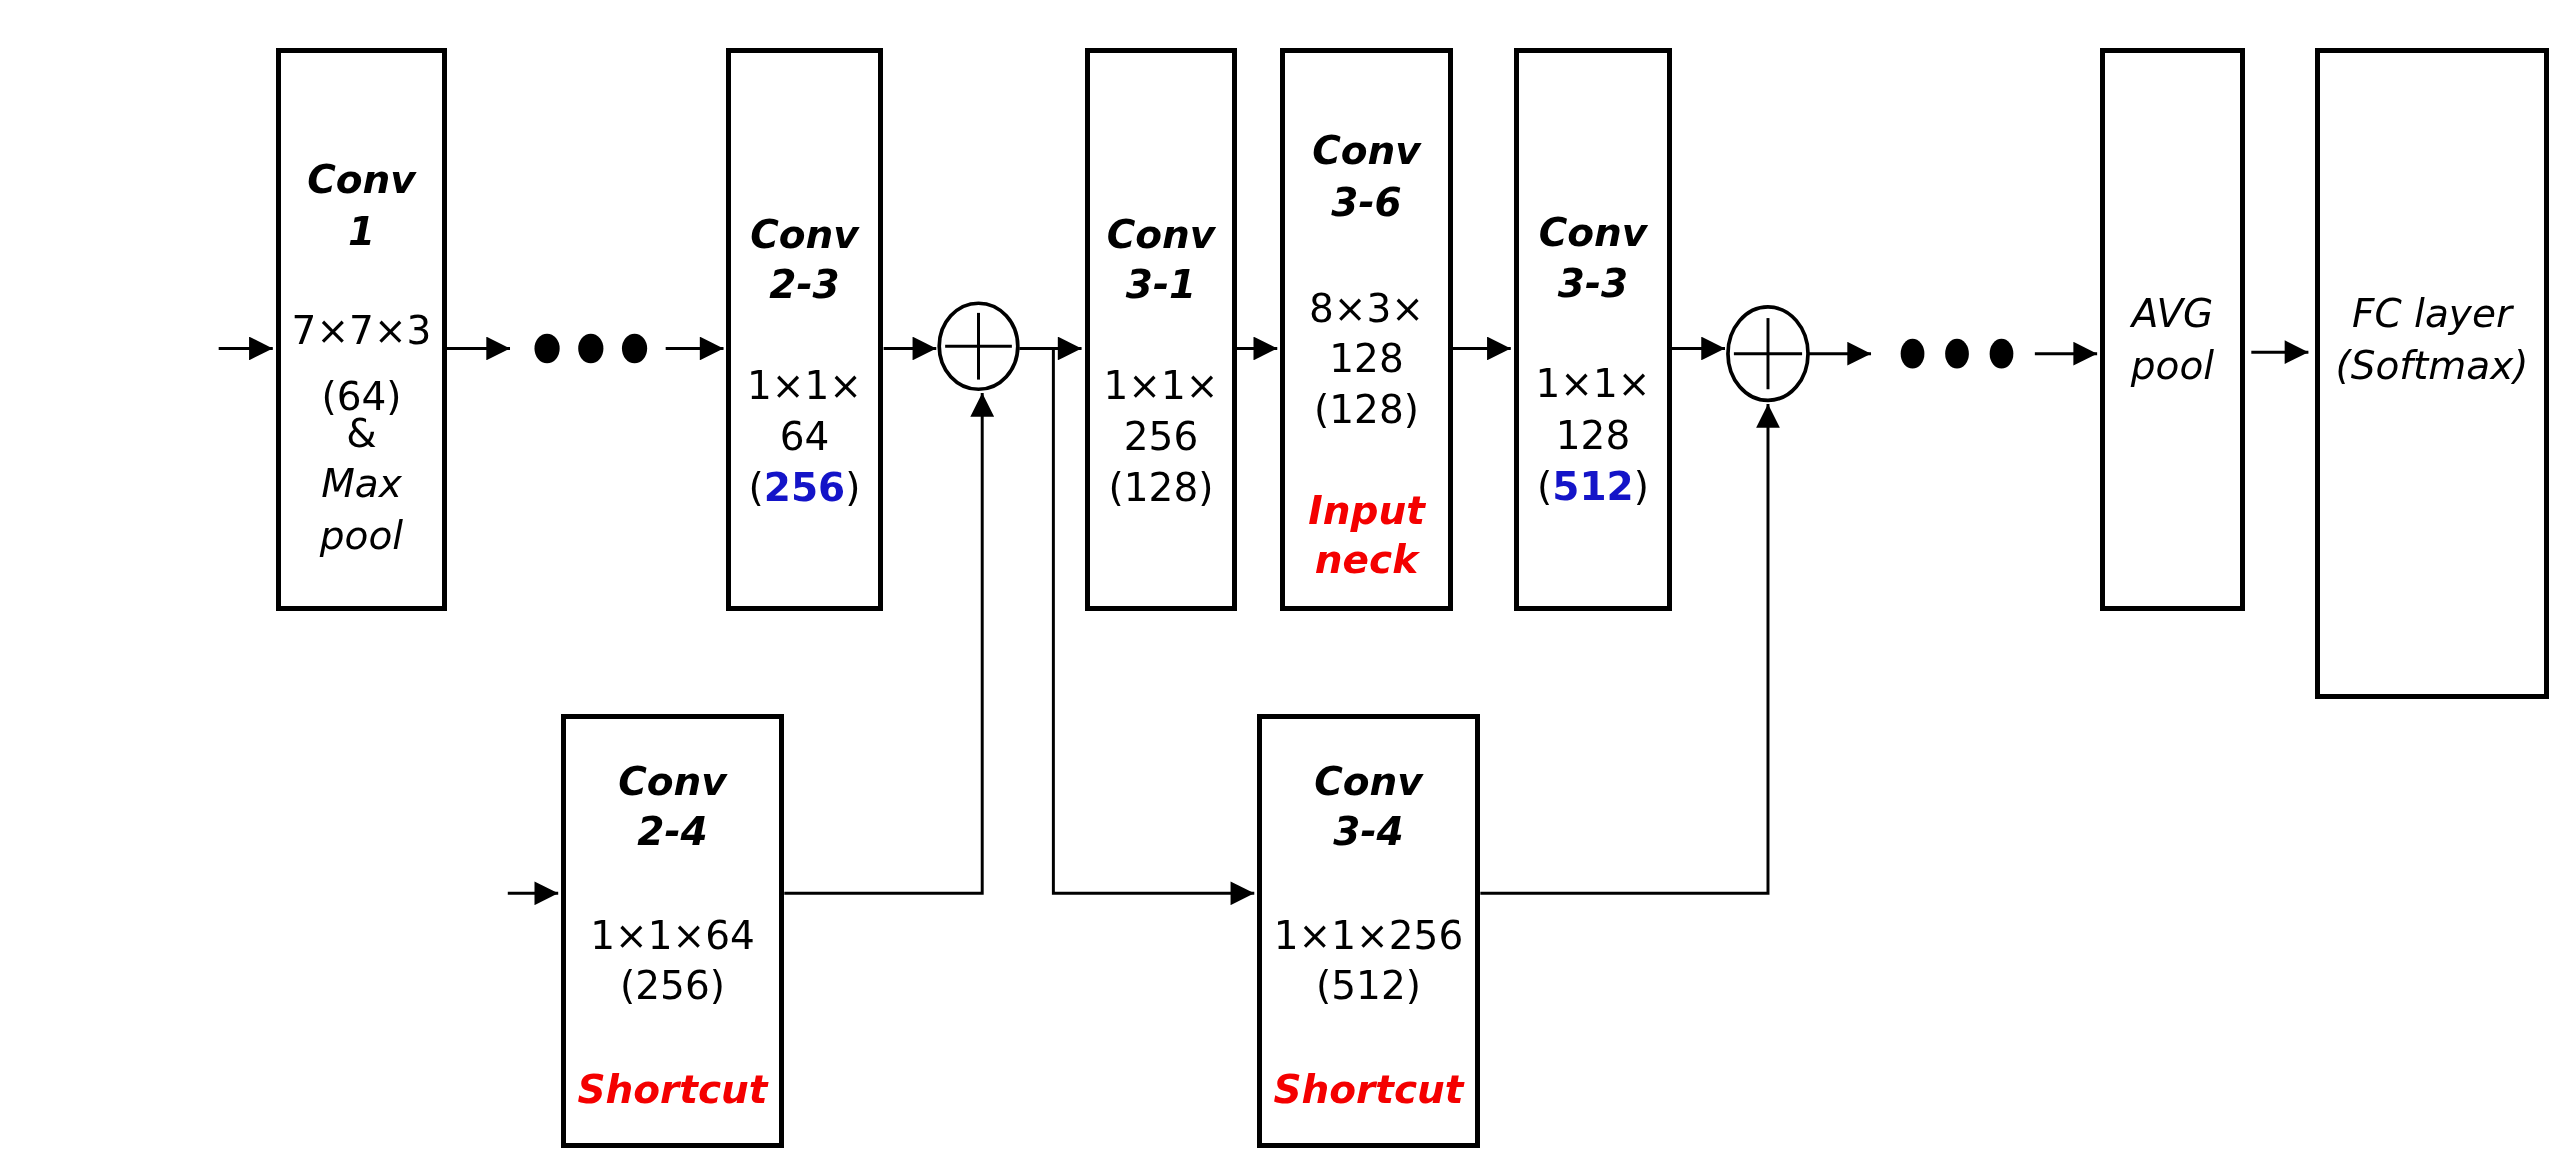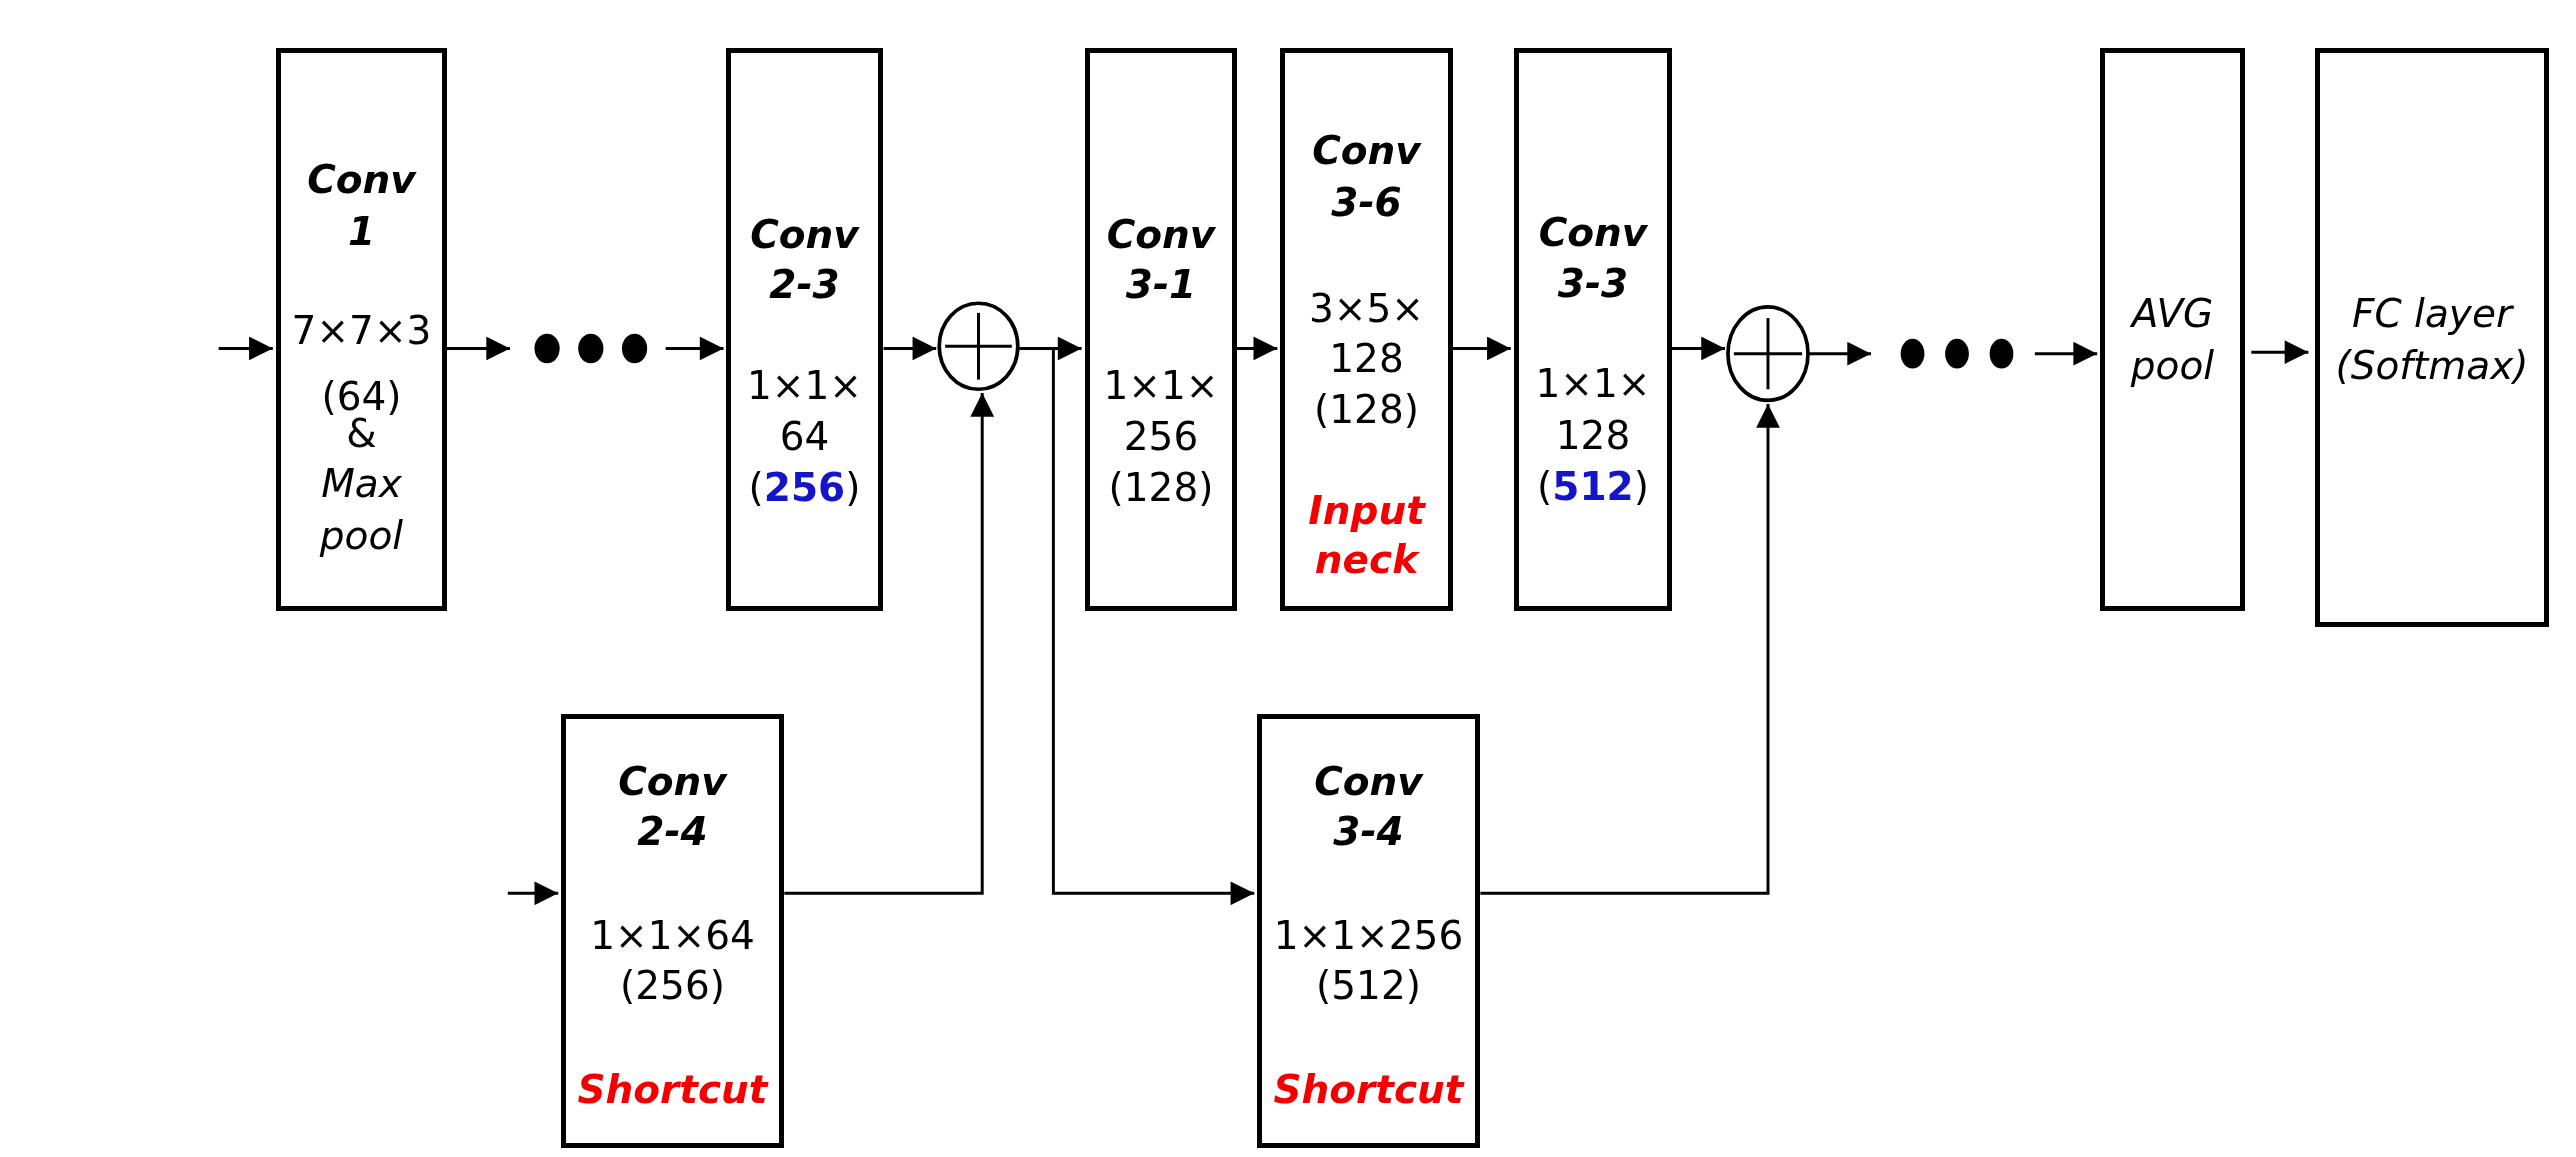--- a/index.html
+++ b/index.html
@@ -95,41 +95,41 @@
     <div class="ln title" style="top:156px">Conv</div>
     <div class="ln title" style="top:206px">3-1</div>
     <div class="ln" style="top:307px">1×1×</div>
     <div class="ln" style="top:358px">256</div>
     <div class="ln" style="top:409px">(128)</div>
   </div>
 
   <div class="box" style="left:1280px;top:48px;width:173px;height:563px;">
     <div class="ln title" style="top:72px">Conv</div>
     <div class="ln title" style="top:124px">3-6</div>
-    <div class="ln" style="top:230px">3×5×</div>
+    <div class="ln" style="top:230px">8×3×</div>
     <div class="ln" style="top:280px">128</div>
     <div class="ln" style="top:331px">(128)</div>
     <div class="ln red" style="top:432px">Input</div>
     <div class="ln red" style="top:481px">neck</div>
   </div>
 
   <div class="box" style="left:1514px;top:48px;width:158px;height:563px;">
     <div class="ln title" style="top:154px">Conv</div>
     <div class="ln title" style="top:205px">3-3</div>
     <div class="ln" style="top:305px">1×1×</div>
     <div class="ln" style="top:357px">128</div>
     <div class="ln" style="top:408px"><span>(</span><span class="blue">512</span><span>)</span></div>
   </div>
 
   <div class="box" style="left:2100px;top:48px;width:145px;height:563px;">
     <div class="ln ital" style="top:235px">AVG</div>
     <div class="ln ital" style="top:287px">pool</div>
   </div>
 
-  <div class="box" style="left:2315px;top:48px;width:234px;height:579px;">
+  <div class="box" style="left:2315px;top:48px;width:234px;height:651px;">
     <div class="ln ital" style="top:235px">FC layer</div>
     <div class="ln ital" style="top:287px">(Softmax)</div>
   </div>
 
   <div class="box" style="left:561px;top:714px;width:223px;height:434px;">
     <div class="ln title" style="top:37px">Conv</div>
     <div class="ln title" style="top:87px">2-4</div>
     <div class="ln" style="top:191px">1×1×64</div>
     <div class="ln" style="top:241px">(256)</div>
     <div class="ln red" style="top:345px">Shortcut</div>

